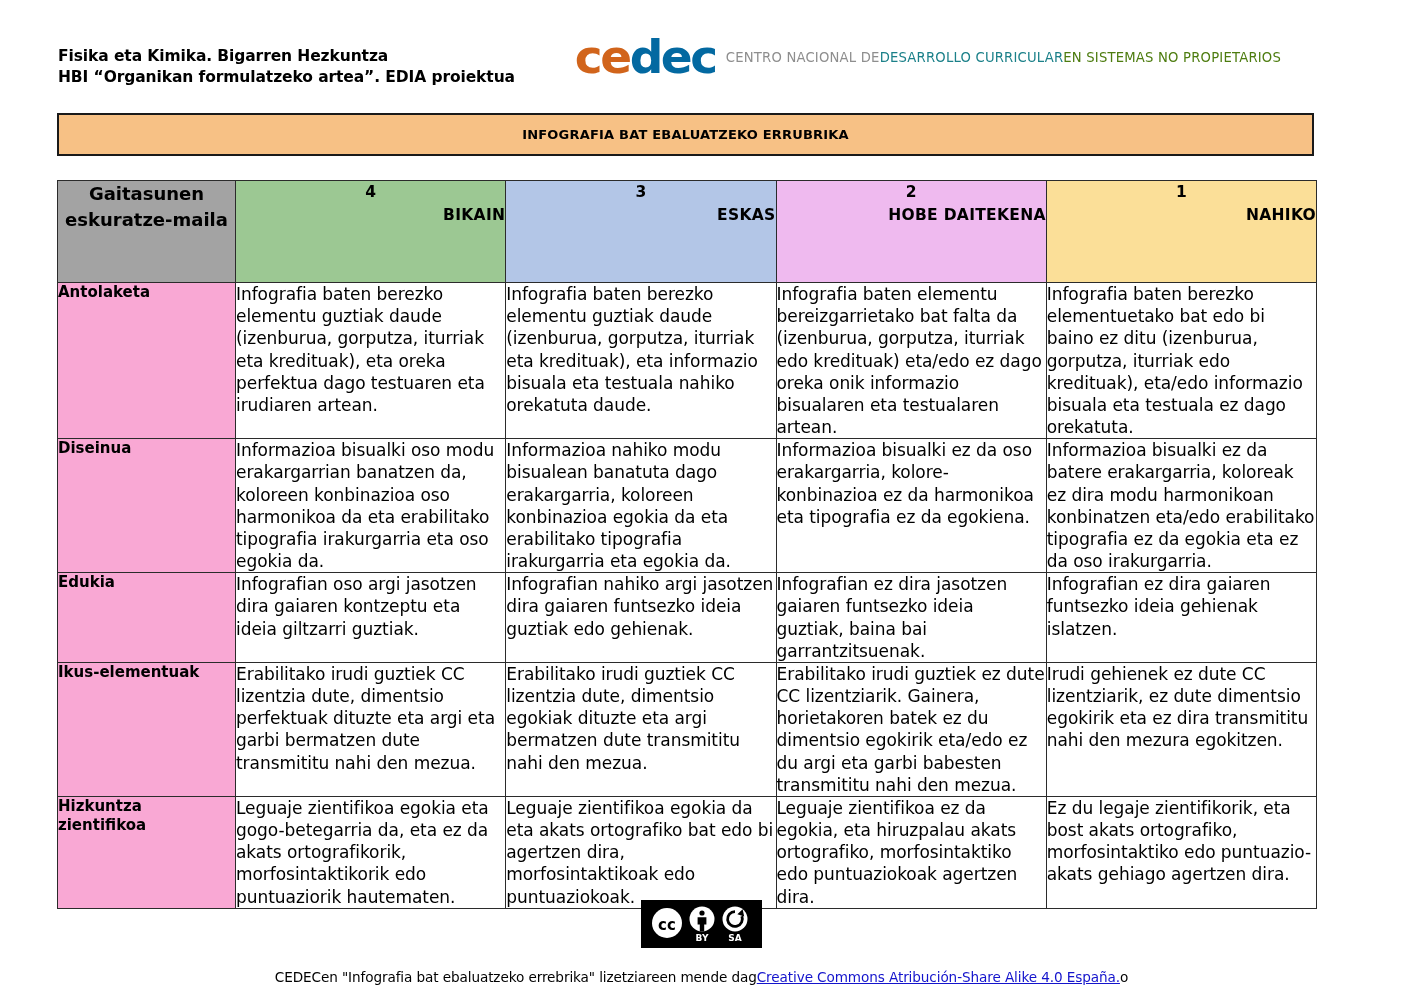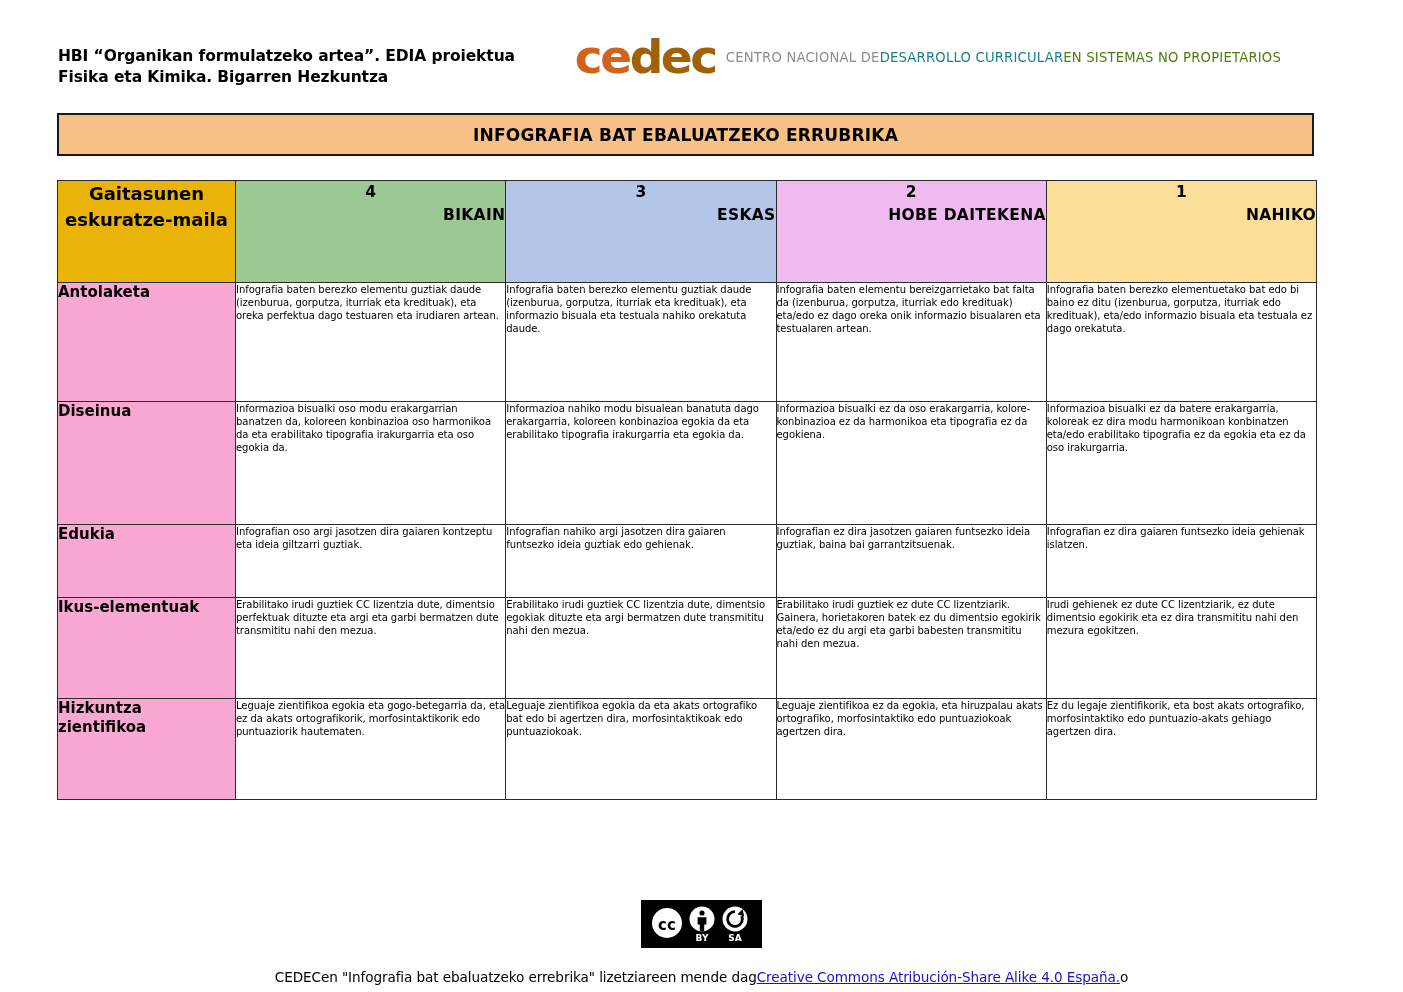--- a/index.html
+++ b/index.html
@@ -44,21 +44,21 @@
     gap: 10px;
   }
   .logo-word {
     font-family: "DejaVu Sans", "Liberation Sans", sans-serif;
     font-size: 47px;
     font-weight: bold;
     letter-spacing: -2.4px;
     line-height: 1;
   }
   .logo-word .o { color: #d1641b; }
-  .logo-word .t { color: #a16207; }
+  .logo-word .t { color: #0369a1; }
   .logo-lines {
     display: flex;
     flex-direction: row;
     justify-content: center;
     line-height: 1.18;
     padding-top: 3px;
   }
   .logo-lines span {
     font-size: 13.2px;
     letter-spacing: 0.2px;
@@ -77,21 +77,21 @@
     width: 1257px;
     height: 43px;
     background: #f7c185;
     border: 2px solid #1a1a1a;
     box-sizing: border-box;
     display: flex;
     align-items: center;
     justify-content: center;
   }
   .banner-text {
-    font-size: 17px;
+    font-size: 13px;
     font-weight: bold;
     letter-spacing: 0.2px;
   }
 
   
   .rubric {
     position: absolute;
     left: 57px;
     top: 180px;
     width: 1259px;
@@ -102,21 +102,21 @@
     border: 1.6px solid #2b2b2b;
     vertical-align: top;
     padding: 0;
   }
 
   .col-crit { width: 178px; }
   .col-lvl  { width: 270.25px; }
 
   
   .hdr-crit {
-    background: #eab308;
+    background: #a3a3a3;
     text-align: center;
     vertical-align: middle;
     font-size: 18px;
     font-weight: bold;
     line-height: 1.45;
     padding: 8px 6px;
   }
   .hdr-lvl {
     text-align: center;
     vertical-align: middle;
@@ -141,21 +141,21 @@
     font-size: 15px;
     font-weight: bold;
     vertical-align: middle;
     padding: 6px 12px;
     line-height: 1.28;
   }
 
   
   .body-cell {
     background: #ffffff;
-    font-size: 10px;
+    font-size: 17px;
     line-height: 1.305;
     padding: 7px 8px 7px 9px;
     letter-spacing: -0.05px;
     margin-left: 37px;
   }
 
   
   .r1 td { height: 118px; }
   .r2 td { height: 122px; }
   .r3 td { height: 72px; }
@@ -189,22 +189,22 @@
   .footer-link {
     color: #1414cc;
     text-decoration: underline;
   }
 </style>
 </head>
 <body>
 
 <div class="page-header">
   <div class="doc-title">
+    <div>Fisika eta Kimika. Bigarren Hezkuntza</div>
     <div>HBI “Organikan formulatzeko artea”. EDIA proiektua</div>
-    <div>Fisika eta Kimika. Bigarren Hezkuntza</div>
   </div>
 
   <div class="logo">
     <div class="logo-word"><span class="o">ce</span><span class="t">dec</span></div>
     <div class="logo-lines">
       <span class="l1">CENTRO NACIONAL DE</span>
       <span class="l2">DESARROLLO CURRICULAR</span>
       <span class="l3">EN SISTEMAS NO PROPIETARIOS</span>
     </div>
   </div>

